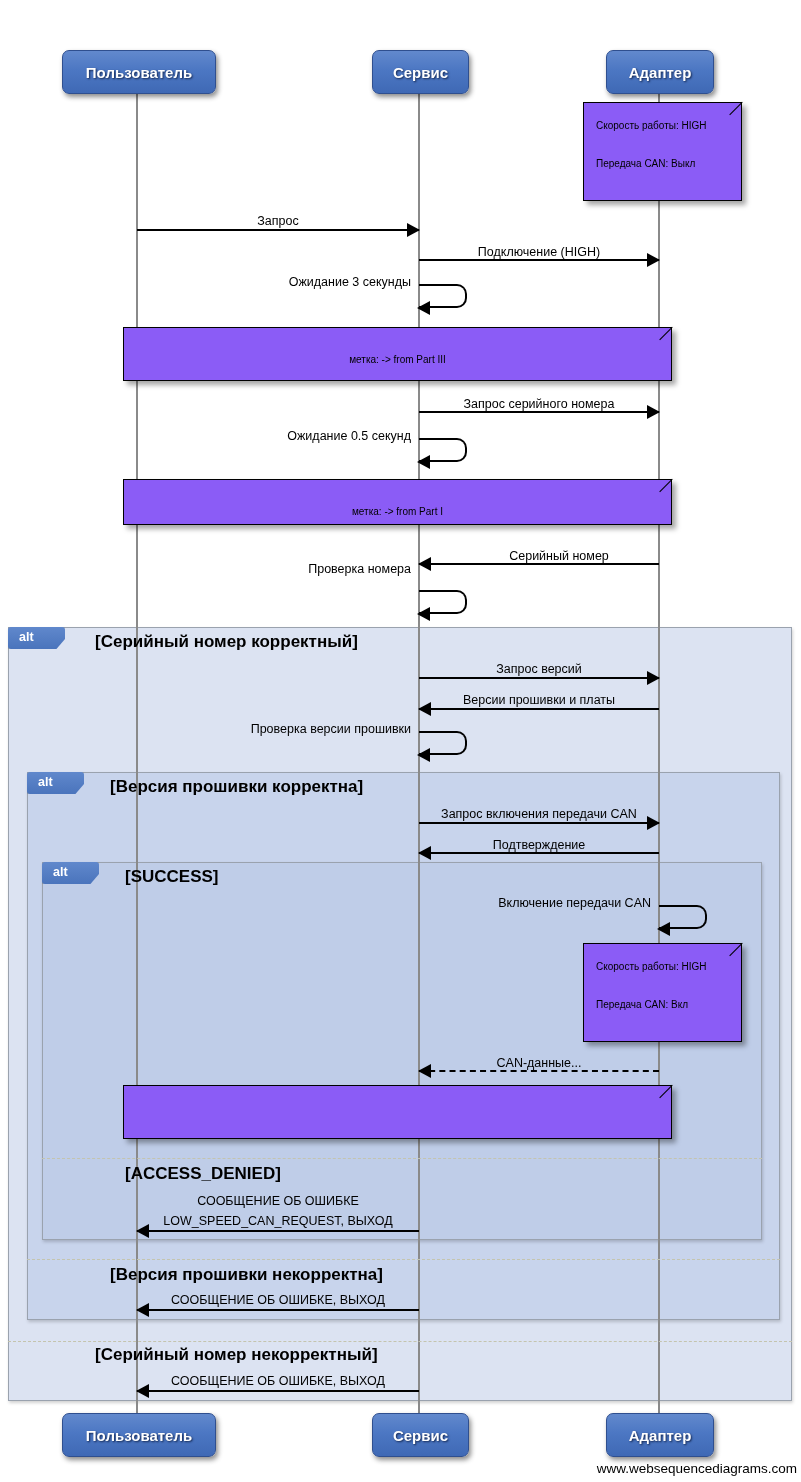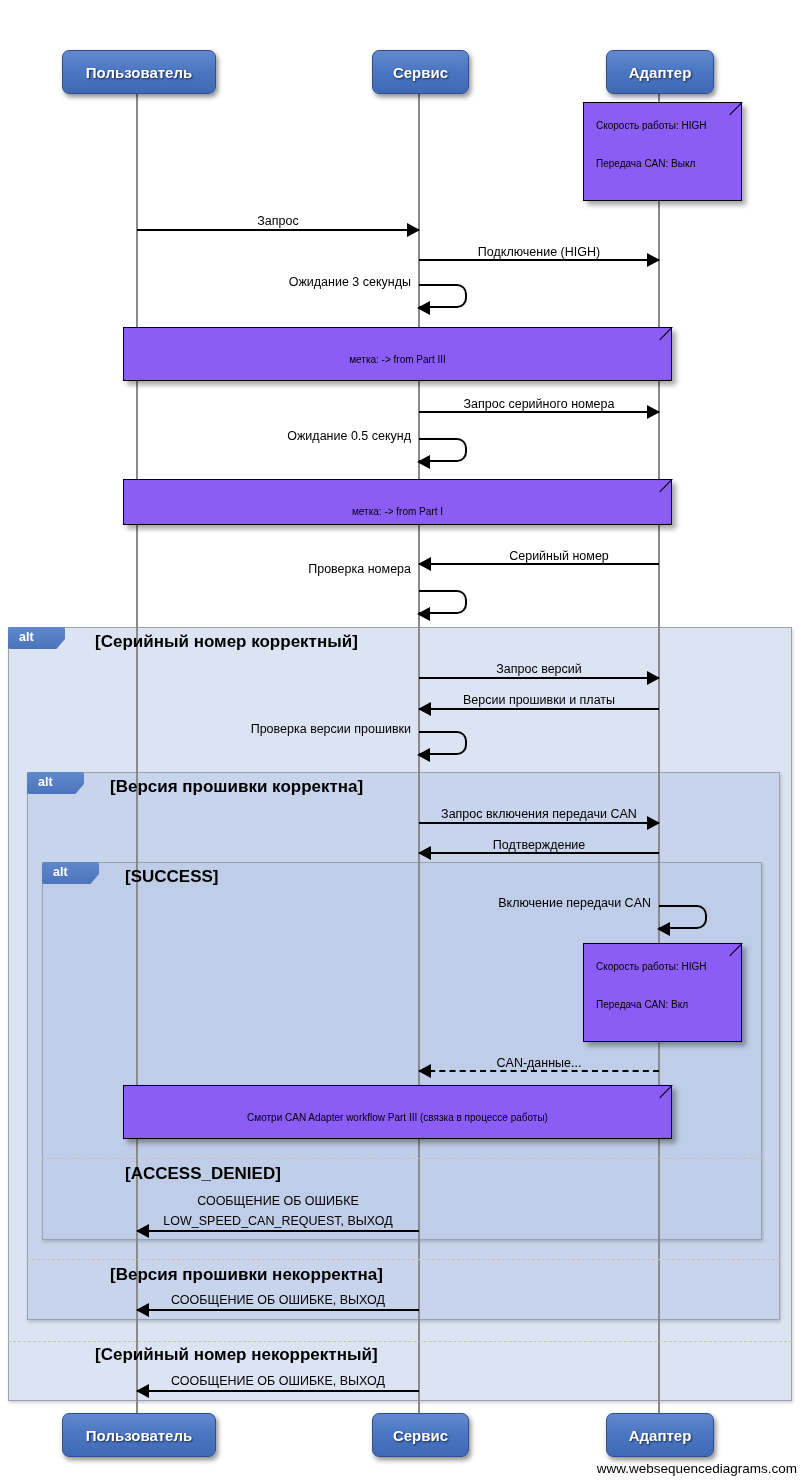--- a/index.html
+++ b/index.html
@@ -139,21 +139,20 @@
   </div>
 
   <div class="abs note" style="left:583px; top:943px; width:157px; height:97px;">
     <span class="fold"></span>
     <span class="note-line" style="top:17px;">Скорость работы: HIGH</span>
     <span class="note-line" style="top:55px;">Передача CAN: Вкл</span>
   </div>
 
   <div class="abs note note-center" style="left:123px; top:1085px; width:549px; height:54px;">
     <span class="fold"></span>
-    <span>Смотри CAN Adapter workflow Part III (связка в процессе работы)</span>
   </div>
 
   <div class="abs msg-label" style="left:137px; top:214px; width:282px;">Запрос</div>
   <div class="abs arrow head-right" style="left:137px; top:229px; width:282px;"></div>
 
   <div class="abs msg-label" style="left:419px; top:245px; width:240px;">Подключение (HIGH)</div>
   <div class="abs arrow head-right" style="left:419px; top:259px; width:240px;"></div>
 
   <div class="abs msg-label right" style="left:236px; top:275px; width:175px;">Ожидание 3 секунды</div>
   <div class="abs self-loop" style="left:419px; top:284px;"></div>

